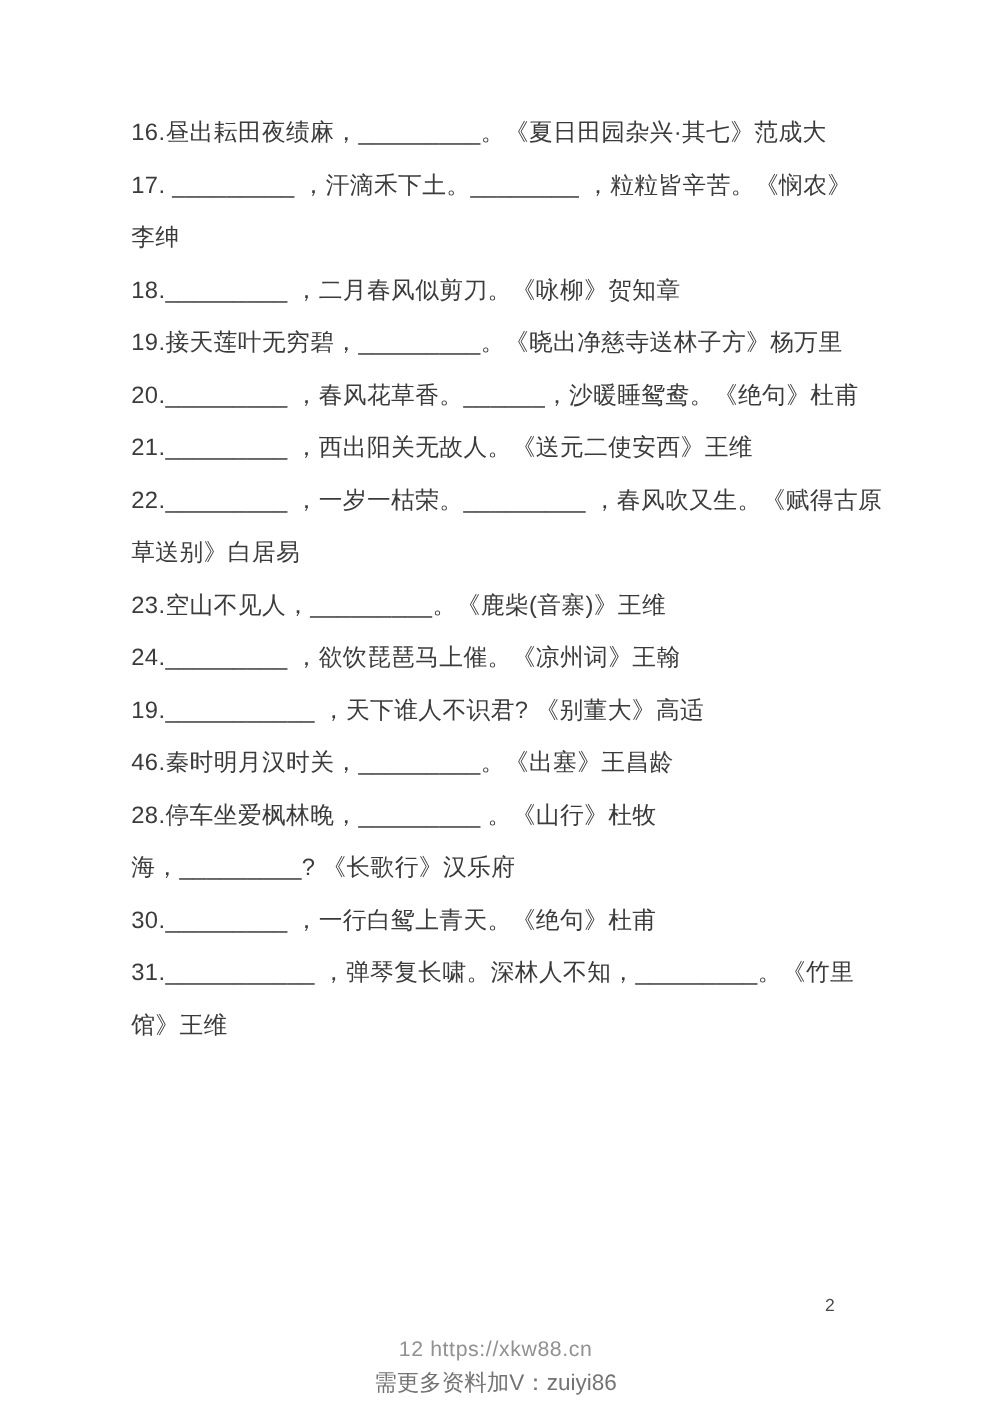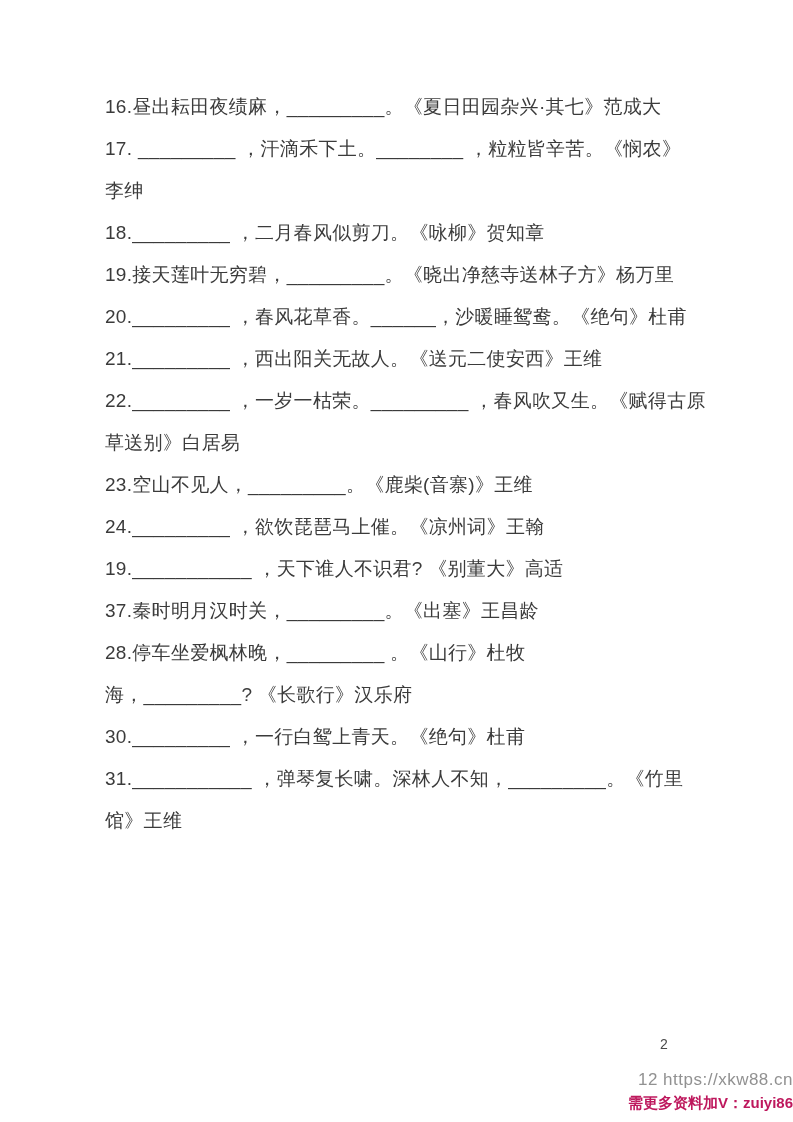--- a/index.html
+++ b/index.html
@@ -38,54 +38,53 @@
     left: 660px;
     top: 1034px;
     font-size: 14px;
     color: #4a4a4a;
     line-height: 20px;
   }
   .footer {
     position: absolute;
     left: 0;
     width: 793px;
-    text-align: right;
+    text-align: center;
   }
   .footer-watermark {
     top: 1070px;
     font-size: 17px;
     color: #919191;
     letter-spacing: 0.5px;
   }
   .footer-promo {
     top: 1094px;
-    font-size: 15px;
-    color: #be185d;
-    font-weight: bold;
+    font-size: 18px;
+    color: #737373;
   }
 </style>
 </head>
 <body>
 
 <div class="page">
 
   <div class="worksheet">
     <div class="line">16.昼出耘田夜绩麻，_________。《夏日田园杂兴·其七》范成大</div>
     <div class="line">17. _________ ，汗滴禾下土。________ ，粒粒皆辛苦。《悯农》</div>
     <div class="line">李绅</div>
     <div class="line">18._________ ，二月春风似剪刀。《咏柳》贺知章</div>
     <div class="line">19.接天莲叶无穷碧，_________。《晓出净慈寺送林子方》杨万里</div>
     <div class="line">20._________ ，春风花草香。______，沙暖睡鸳鸯。《绝句》杜甫</div>
     <div class="line">21._________ ，西出阳关无故人。《送元二使安西》王维</div>
     <div class="line">22._________ ，一岁一枯荣。_________ ，春风吹又生。《赋得古原</div>
     <div class="line">草送别》白居易</div>
     <div class="line">23.空山不见人，_________。《鹿柴(音寨)》王维</div>
     <div class="line">24._________ ，欲饮琵琶马上催。《凉州词》王翰</div>
     <div class="line">19.___________ ，天下谁人不识君? 《别董大》高适</div>
-    <div class="line">37.秦时明月汉时关，_________。《出塞》王昌龄</div>
+    <div class="line">46.秦时明月汉时关，_________。《出塞》王昌龄</div>
     <div class="line">28.停车坐爱枫林晚，_________ 。《山行》杜牧</div>
     <div class="line">海，_________? 《长歌行》汉乐府</div>
     <div class="line">30._________ ，一行白鸳上青天。《绝句》杜甫</div>
     <div class="line">31.___________ ，弹琴复长啸。深林人不知，_________。《竹里</div>
     <div class="line">馆》王维</div>
   </div>
 
   <div class="page-number">2</div>
 
   <div class="footer footer-watermark">12 https://xkw88.cn</div>

